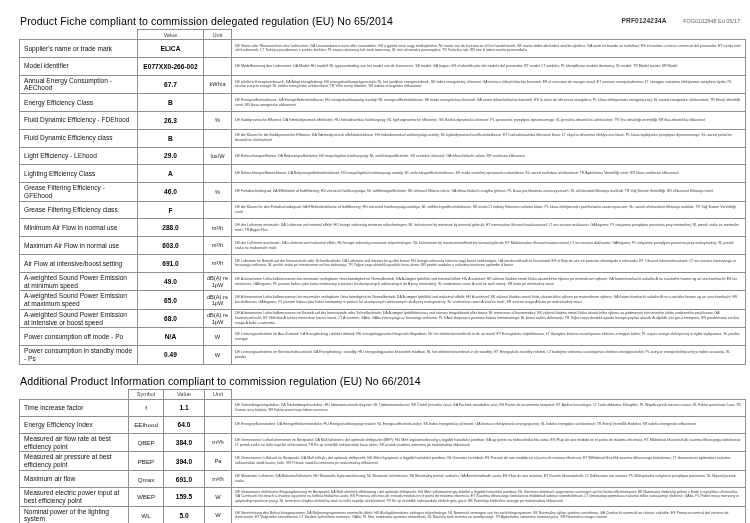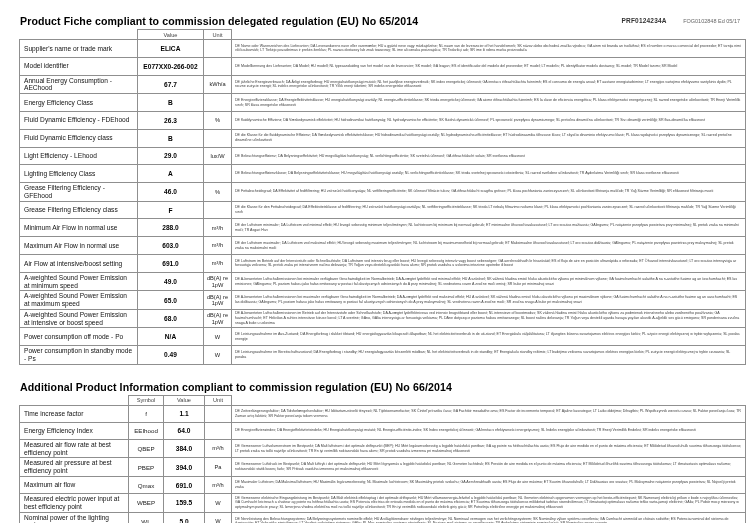--- a/index.html
+++ b/index.html
@@ -6,22 +6,22 @@
   html, body { margin:0; padding:0; }
   body {
     width: 750px; height: 523px; background: #ffffff; overflow: hidden;
     font-family: "Liberation Sans", sans-serif; color: #111; position: relative;
   }
   .doc-codes { position:absolute; top:9px; right:10px; white-space:nowrap; }
   .doc-num  { font-size:6.5px; font-weight:bold; color:#333; letter-spacing:.2px; }
   .doc-code { font-size:5.5px; color:#666; margin-left:12px; }
 
   .content { position:absolute; left:19px; top:15px; width:726px; }
-  .section-title { font-size:10.6px; font-weight:bold; color:#000; margin:0 0 2px 1px; letter-spacing:.1px; }
-  .section-title.second { margin-top:16px; }
+  .section-title { font-size:10.6px; font-weight:normal; color:#000; margin:0 0 2px 1px; letter-spacing:.1px; }
+  .section-title.second { margin-top:10px; }
 
   table { border-collapse:collapse; table-layout:fixed; width:726px; }
   td, th { border:1px solid #8f8f8f; padding:0; vertical-align:middle; overflow:hidden; }
   thead th { font-weight:normal; font-size:5.6px; color:#444; height:10px; text-align:center; }
   th.hollow { border-left:none; border-top:none; border-right:none; border-bottom:none; }
   #table1 tbody tr { height:17.8px; }
   #table2 tbody tr { height:17.1px; }
 
   .cell-name   { font-size:6.6px; line-height:1.18; padding:1px 3px 1px 4px; color:#111; }
   .cell-symbol { font-size:6.2px; text-align:center; color:#222; }

